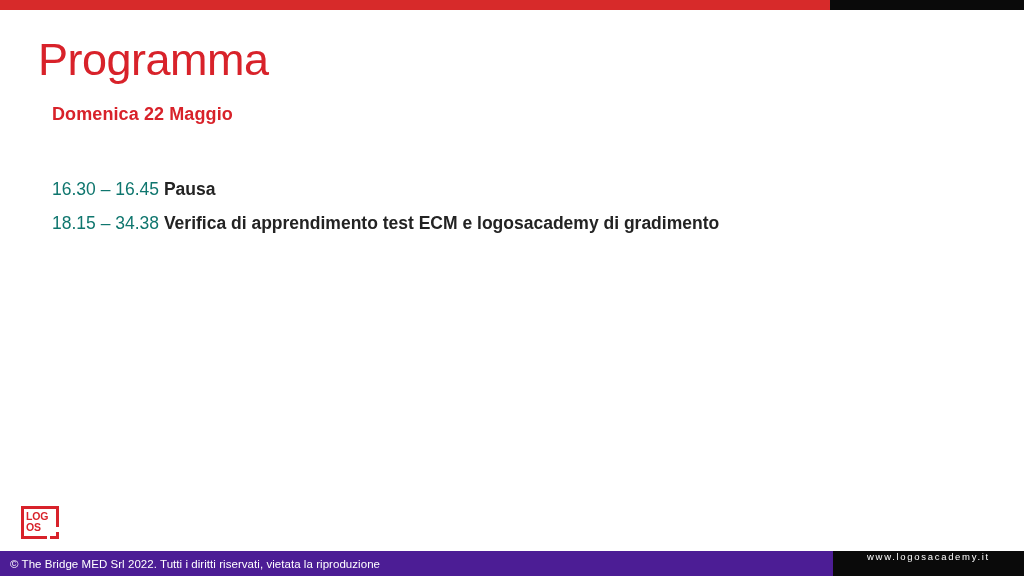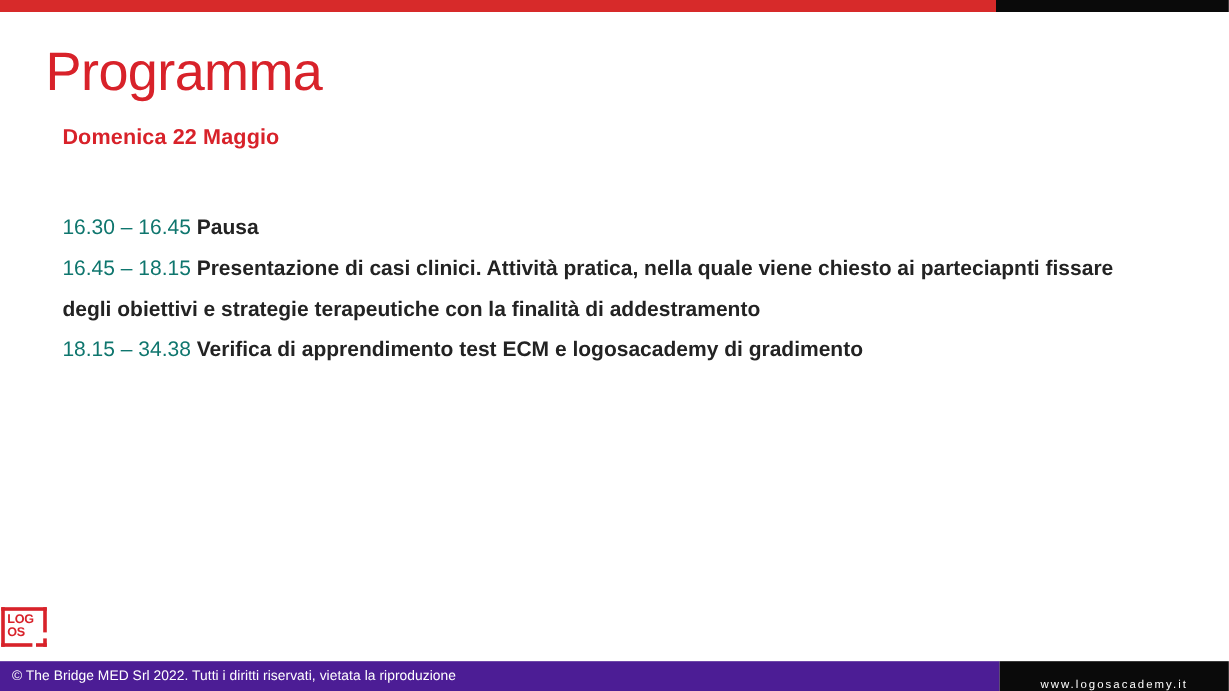--- a/index.html
+++ b/index.html
@@ -85,21 +85,21 @@
     color: #0f766e;
   }
   .agenda-desc {
     font-weight: 700;
     color: #232323;
   }
 
   
   .logo {
     position: absolute;
-    left: 1px;
+    left: 21px;
     top: 506px;
     width: 38px;
     height: 33px;
   }
   .logo-frame {
     position: absolute;
     left: 0;
     top: 0;
     width: 38px;
     height: 33px;
@@ -149,21 +149,21 @@
     font-size: 11.5px;
     font-weight: 400;
     letter-spacing: 0.05px;
     white-space: nowrap;
   }
   .footer-right {
     width: 191px;
     height: 25px;
     background: #0a0a0a;
     display: flex;
-    align-items: flex-end;
+    align-items: flex-start;
     justify-content: center;
   }
   .footer-right span {
     color: #ffffff;
     font-size: 9.5px;
     font-weight: 400;
     letter-spacing: 1.7px;
     white-space: nowrap;
   }
 </style>
@@ -176,23 +176,20 @@
     <div class="topbar-red"></div>
     <div class="topbar-black"></div>
   </div>
 
   <div class="title">Programma</div>
   <div class="subtitle">Domenica 22 Maggio</div>
 
   <div class="agenda">
     <div class="agenda-item">
       <span class="agenda-time">16.30 – 16.45</span><span class="agenda-desc"> Pausa</span>
-    </div>
-    <div class="agenda-item">
-      <span class="agenda-time">16.45 – 18.15</span><span class="agenda-desc"> Presentazione di casi clinici. Attività pratica, nella quale viene chiesto ai parteciapnti fissare degli obiettivi e strategie terapeutiche con la finalità di addestramento</span>
     </div>
     <div class="agenda-item">
       <span class="agenda-time">18.15 – 34.38</span><span class="agenda-desc"> Verifica di apprendimento test ECM e logosacademy di gradimento</span>
     </div>
   </div>
 
   <div class="logo">
     <div class="logo-frame">
       <div class="edge edge-top"></div>
       <div class="edge edge-left"></div>

